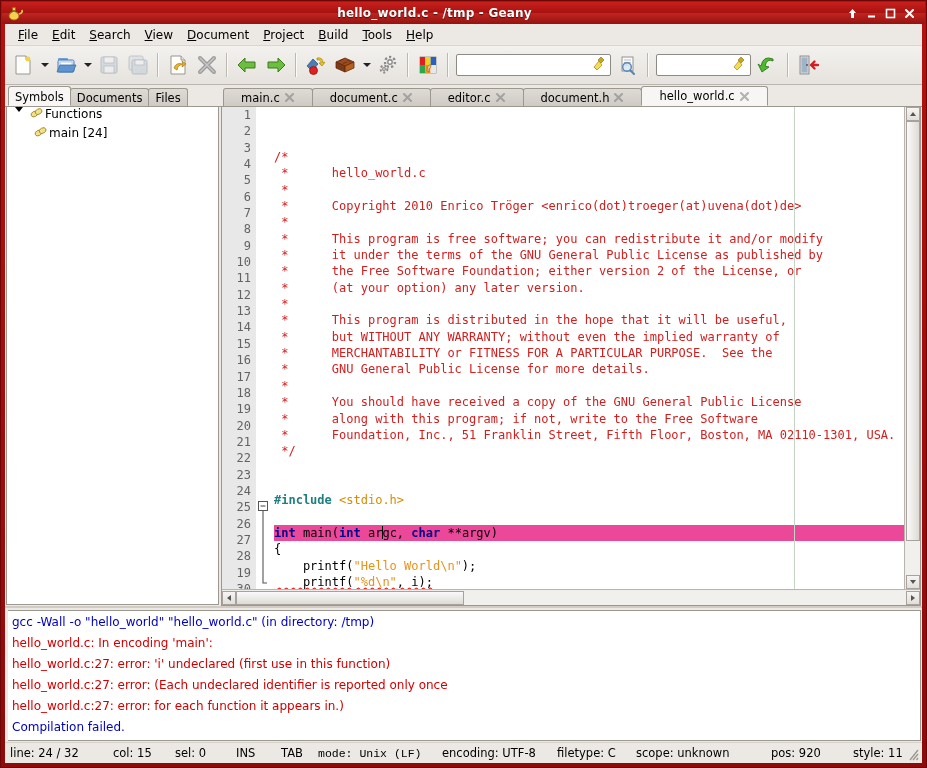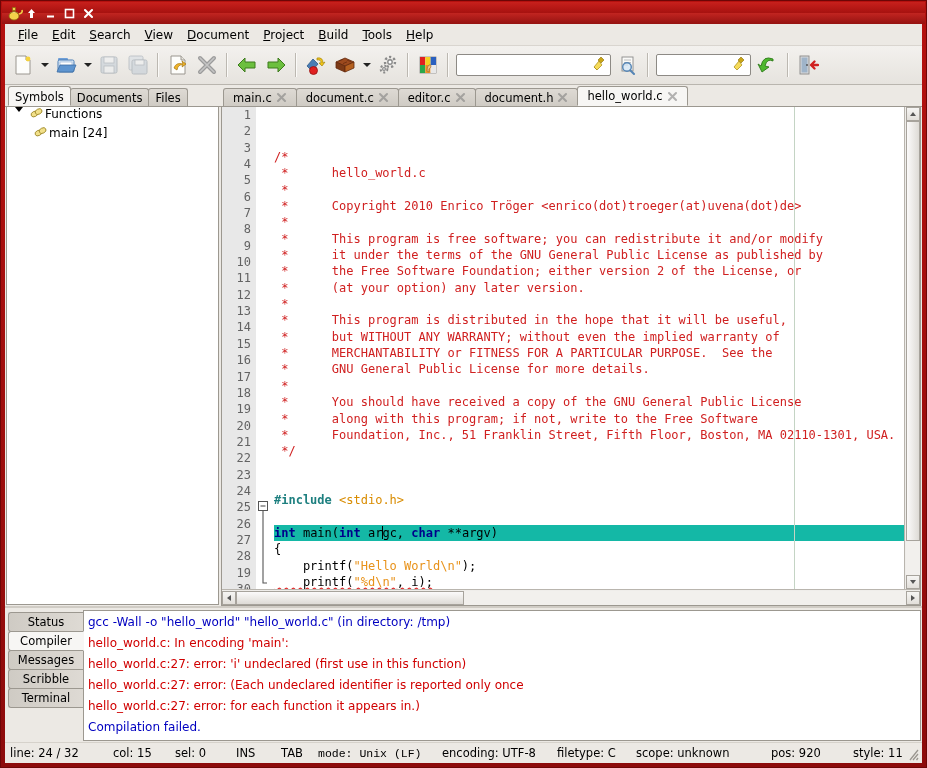--- a/index.html
+++ b/index.html
@@ -198,21 +198,21 @@
   }
   .doc-tabs {
     display: flex; align-items: flex-end;
     height: 21px; flex: none;
     padding-left: 3px;
     border-bottom: 1px solid #9c9890;
   }
   .doc-tab {
     display: flex; align-items: center; gap: 4px;
     font-size: 11.5px; color: #000;
-    padding: 1px 9px;
+    padding: 1px 17px;
     height: 18px;
     box-sizing: border-box;
     border: 1px solid #9c9890;
     border-bottom: none;
     background: linear-gradient(to bottom,#dedad4,#cfcbc4);
     border-radius: 3px 3px 0 0;
     margin-right: -1px;
     cursor: default;
     font-family: "DejaVu Sans", sans-serif;
     white-space: nowrap;
@@ -255,21 +255,21 @@
   }
   .code {
     flex: 1; min-width: 0; position: relative;
     font-family: "DejaVu Sans Mono", monospace;
     font-size: 12px;
     white-space: pre;
     padding-left: 4px;
     overflow: hidden;
   }
   .code .ln { height: 16.35px; line-height: 16.35px; }
-  .code .ln.cur { background: #14b8a6; }
+  .code .ln.cur { background: #ec4899; }
   .longline {
     position: absolute; top: 0; bottom: 0; width: 1px;
     background: #c4d4c4;
   }
   
   .c-comment { color: #d02020; }
   .c-pre     { color: #1d7f7f; font-weight: bold; }
   .c-header  { color: #d98c00; }
   .c-kw      { color: #00008b; font-weight: bold; }
   .c-str     { color: #e8921a; }
@@ -396,20 +396,21 @@
 
     <div class="titlebar">
       <div class="title-icon">
         <svg width="18" height="18" viewBox="0 0 18 18">
           <ellipse cx="8" cy="12" rx="5" ry="4" fill="#f3d24a" stroke="#8c6a10" stroke-width=".8"></ellipse>
           <path d="M4 9 q4 -3 8 0" fill="#f8e58a" stroke="#8c6a10" stroke-width=".8"></path>
           <rect x="6.5" y="3.5" width="3" height="3" fill="#f3d24a" stroke="#8c6a10" stroke-width=".7"></rect>
           <path d="M13 10 q4 -1 3 -4" fill="none" stroke="#f3d24a" stroke-width="1.6"></path>
         </svg>
       </div>
+      <div class="title-text">hello_world.c - /tmp - Geany</div>
       <div class="title-btns">
         <div class="tbtn">
           <svg width="11" height="11" viewBox="0 0 11 11">
               <path d="M5.5 1 L9 5 H7 V10 H4 V5 H2 Z" fill="#fff"></path>
             </svg>
         </div>
         <div class="tbtn">
           <svg width="11" height="11" viewBox="0 0 11 11">
               <rect x="2" y="7.5" width="7" height="2" fill="#fff"></rect>
             </svg>
@@ -722,27 +723,20 @@
               <div class="sb-trough-h"></div>
               <div class="sb-step sb-right">
                   <i></i>
                 </div>
             </div>
           </div>
         </div>
       </div>
 
       <div class="msg-pane">
-        <div class="msg-tabs">
-          <div class="msg-tab">Status</div>
-          <div class="msg-tab active">Compiler</div>
-          <div class="msg-tab">Messages</div>
-          <div class="msg-tab">Scribble</div>
-          <div class="msg-tab">Terminal</div>
-        </div>
         <div class="msg-body" id="msgbody">
             <div class="msg-line msg-blue">gcc -Wall -o "hello_world" "hello_world.c" (in directory: /tmp)</div>
             <div class="msg-line msg-red">hello_world.c: In encoding 'main':</div>
             <div class="msg-line msg-red">hello_world.c:27: error: 'i' undeclared (first use in this function)</div>
             <div class="msg-line msg-red">hello_world.c:27: error: (Each undeclared identifier is reported only once</div>
             <div class="msg-line msg-red">hello_world.c:27: error: for each function it appears in.)</div>
             <div class="msg-line msg-blue">Compilation failed.</div>
           </div>
       </div>
 

